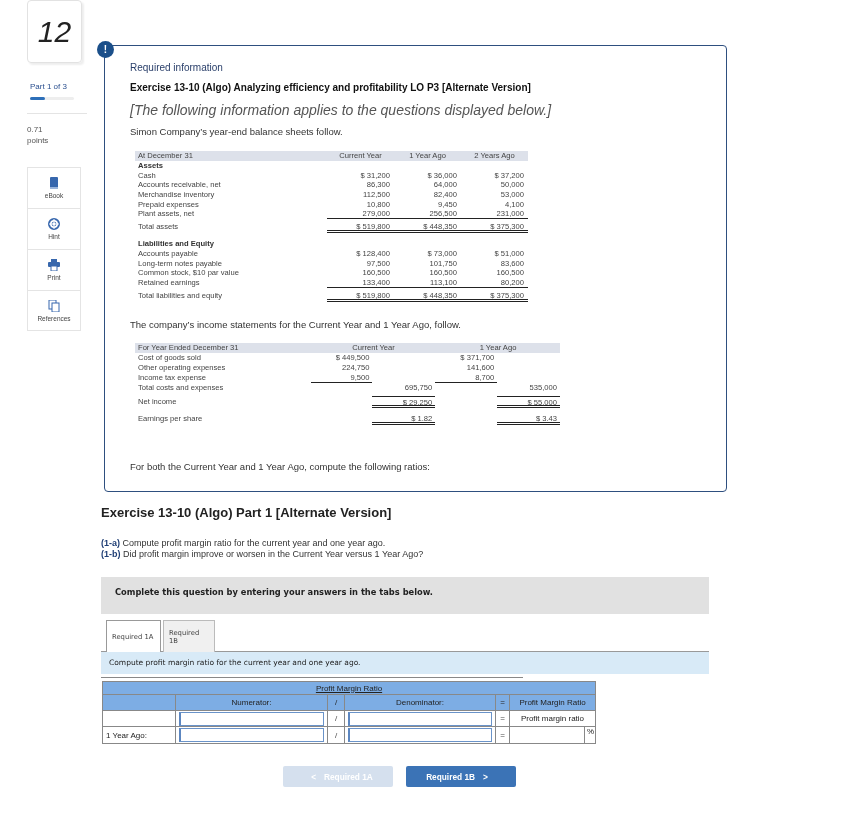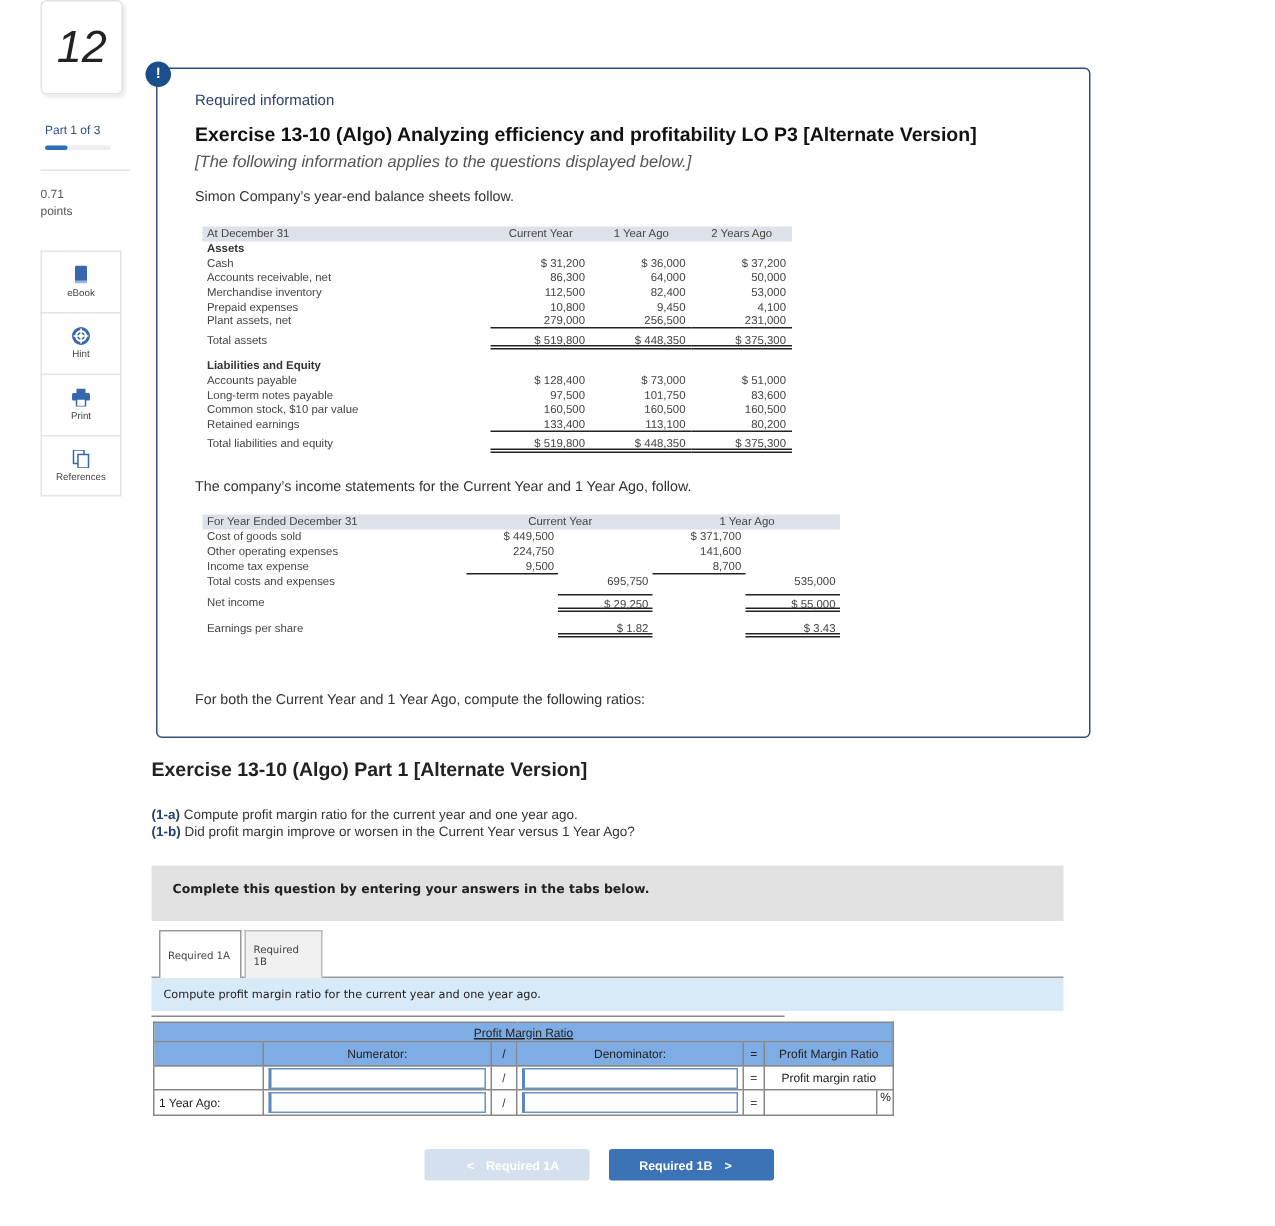--- a/index.html
+++ b/index.html
@@ -14,22 +14,22 @@
   .points { position: absolute; left: 27px; top: 124px; font-size: 8px; color: #555; line-height: 11px; }
   .tools { position: absolute; left: 27px; top: 167px; width: 54px; }
   .tool { height: 41px; border: 1px solid #e4e4e4; border-bottom: none; display: flex; flex-direction: column; align-items: center; justify-content: center; font-size: 6.5px; color: #444; cursor: pointer; }
   .tool:last-child { border-bottom: 1px solid #e4e4e4; }
   .tool .ic { width: 12px; height: 12px; margin-bottom: 3px; }
 
   
   .alert-icon { position: absolute; left: 97px; top: 41px; width: 17px; height: 17px; border-radius: 50%; background: #1b4f8a; color: #fff; font-size: 10px; font-weight: bold; display: flex; align-items: center; justify-content: center; }
   .infobox { position: absolute; left: 104px; top: 45px; width: 623px; height: 447px; border: 1px solid #2e4f7f; border-radius: 4px; }
   .req-info { position: absolute; left: 130px; top: 62px; font-size: 10px; color: #2a3f6a; }
-  .ex-title { position: absolute; left: 130px; top: 82px; font-size: 13px; font-weight: bold; color: #111; }
-  .ex-note { position: absolute; left: 130px; top: 102px; font-size: 11px; font-style: italic; color: #555; }
+  .ex-title { position: absolute; left: 130px; top: 82px; font-size: 10px; font-weight: bold; color: #111; }
+  .ex-note { position: absolute; left: 130px; top: 102px; font-size: 14px; font-style: italic; color: #555; }
   .ex-intro { position: absolute; left: 130px; top: 126px; font-size: 9.5px; color: #333; }
 
   .mono { font-family: Liberation Sans, sans-serif; font-size: 7.6px; color: #444; }
   .bs { position: absolute; left: 135px; top: 151px; width: 393px; }
   .bs .row { display: flex; height: 9.7px; line-height: 9.7px; }
   .bs .head { background: #dde1ea; height: 10px; }
   .bs .lbl { width: 192px; padding-left: 3px; }
   .bs .c { width: 67px; text-align: right; padding-right: 4px; }
   .bs .hc { text-align: center; padding: 0; }
   .bs .ul .c { border-bottom: 1px solid #222; }

